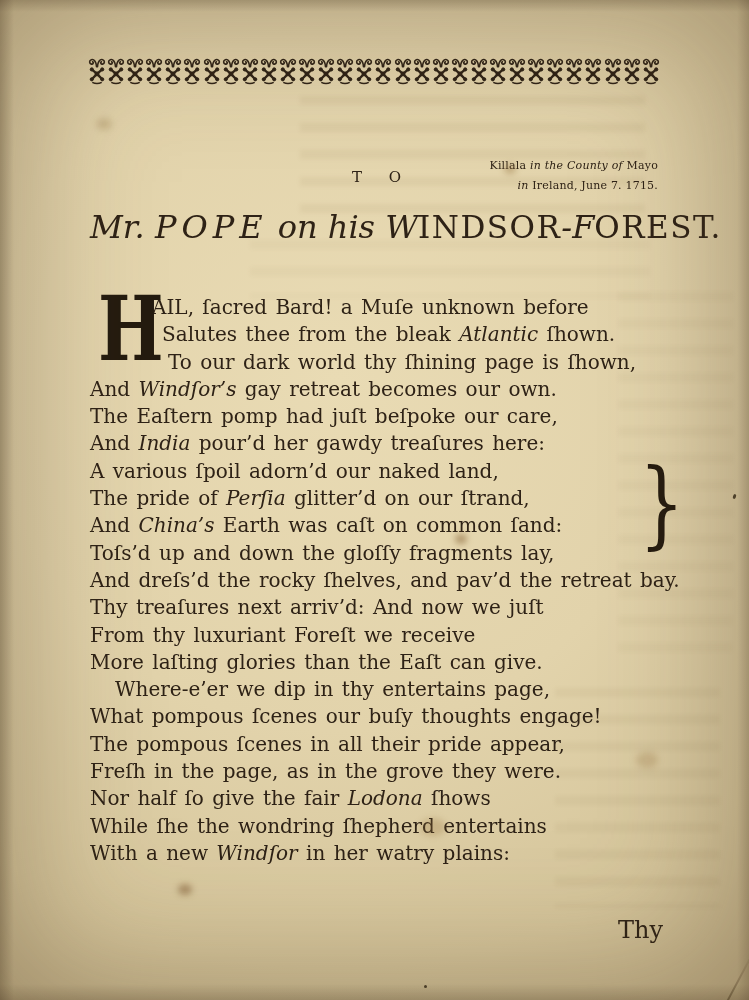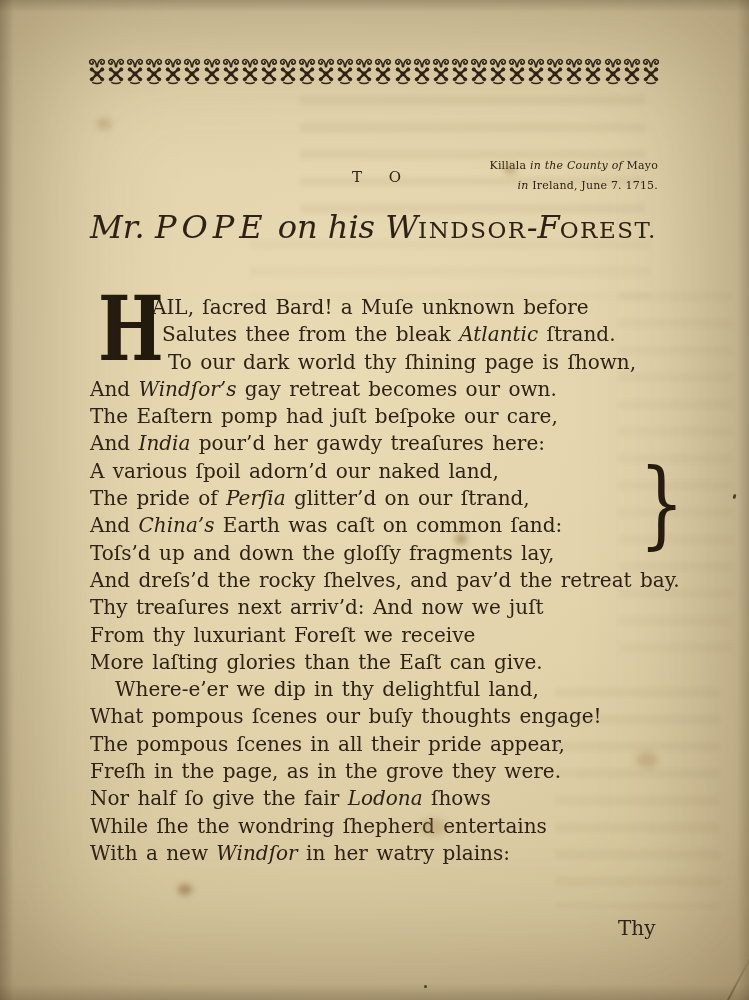--- a/index.html
+++ b/index.html
@@ -52,36 +52,36 @@
 
   .dateline{position:absolute;top:128px;left:418px;width:240px;text-align:right;
     font-size:11px;line-height:19.5px;letter-spacing:.2px;margin-top:28px;}
   .it{font-style:italic;}
 
   .salutation{position:absolute;top:168px;left:352px;font-size:15px;letter-spacing:11px;text-align:center;}
 
   .title{position:absolute;top:206px;left:90px;width:575px;white-space:nowrap;line-height:42px;}
   .t-rm{font-size:32px;font-style:italic;}
   .t-it{font-size:32px;font-style:italic;letter-spacing:5px;margin-top:30px;}
-  .t-sc{font-size:23px;letter-spacing:1.5px;}
+  .t-sc{font-size:31px;letter-spacing:1.5px;}
 
   .poem{position:absolute;top:294px;left:90px;width:580px;font-size:20px;
     line-height:27.3px;word-spacing:2px;}
   .pline{white-space:nowrap;}
   .pline.dc1{padding-left:62px;}
   .pline.dc2{padding-left:72px;}
   .pline.dc3{padding-left:78px;}
   .pline.vind{padding-left:25px;}
   .dropcap{position:absolute;left:8px;top:-10px;font-size:89px;line-height:1;
     font-weight:bold;color:#241b0f;transform:scaleX(.78);transform-origin:0 0;
     letter-spacing:0;}
   .brace{position:absolute;left:549px;top:162px;font-size:95px;line-height:1;
     color:#241b0f;transform:scaleX(.75);transform-origin:0 0;}
 
-  .catchword{position:absolute;top:916px;left:618px;font-size:20px;}
+  .catchword{position:absolute;top:916px;left:618px;font-size:24px;}
 </style>
 </head>
 <body>
 
 <div class="page">
 
   <div class="ghost g1"></div>
   <div class="ghost g2"></div>
   <div class="ghost g3"></div>
   <div class="ghost g4"></div>
@@ -635,34 +635,34 @@
   </div>
 
   <div class="salutation">T O</div>
 
   <div class="title"><span class="t-rm">Mr. </span><span class="t-it">POPE</span><span class="t-rm"> on his </span><span class="t-rm">W</span><span class="t-sc">INDSOR</span><span class="t-rm">-F</span><span class="t-sc">OREST.</span></div>
 
   <div class="poem">
     <span class="dropcap">H</span>
     <div id="poem-lines">
         <div class="pline dc1"><span>AIL, ſacred Bard! a Muſe unknown before</span></div>
-        <div class="pline dc2"><span>Salutes thee from the bleak </span><span class="it">Atlantic</span><span> ſtrand.</span></div>
+        <div class="pline dc2"><span>Salutes thee from the bleak </span><span class="it">Atlantic</span><span> ſhown.</span></div>
         <div class="pline dc3"><span>To our dark world thy ſhining page is ſhown,</span></div>
         <div class="pline"><span>And </span><span class="it">Windſor’s</span><span> gay retreat becomes our own.</span></div>
         <div class="pline"><span>The Eaſtern pomp had juſt beſpoke our care,</span></div>
         <div class="pline"><span>And </span><span class="it">India</span><span> pour’d her gawdy treaſures here:</span></div>
         <div class="pline"><span>A various ſpoil adorn’d our naked land,</span></div>
         <div class="pline"><span>The pride of </span><span class="it">Perſia</span><span> glitter’d on our ſtrand,</span></div>
         <div class="pline"><span>And </span><span class="it">China’s</span><span> Earth was caſt on common ſand:</span></div>
         <div class="pline"><span>Toſs’d up and down the gloſſy fragments lay,</span></div>
         <div class="pline"><span>And dreſs’d the rocky ſhelves, and pav’d the retreat bay.</span></div>
         <div class="pline"><span>Thy treaſures next arriv’d: And now we juſt</span></div>
         <div class="pline"><span>From thy luxuriant Foreſt we receive</span></div>
         <div class="pline"><span>More laſting glories than the Eaſt can give.</span></div>
-        <div class="pline vind"><span>Where-e’er we dip in thy delightful land,</span></div>
+        <div class="pline vind"><span>Where-e’er we dip in thy entertains page,</span></div>
         <div class="pline"><span>What pompous ſcenes our buſy thoughts engage!</span></div>
         <div class="pline"><span>The pompous ſcenes in all their pride appear,</span></div>
         <div class="pline"><span>Freſh in the page, as in the grove they were.</span></div>
         <div class="pline"><span>Nor half ſo give the fair </span><span class="it">Lodona</span><span> ſhows</span></div>
         <div class="pline"><span>While ſhe the wondring ſhepherd entertains</span></div>
         <div class="pline"><span>With a new </span><span class="it">Windſor</span><span> in her watry plains:</span></div>
       </div>
     <span class="brace">}</span>
   </div>
 

